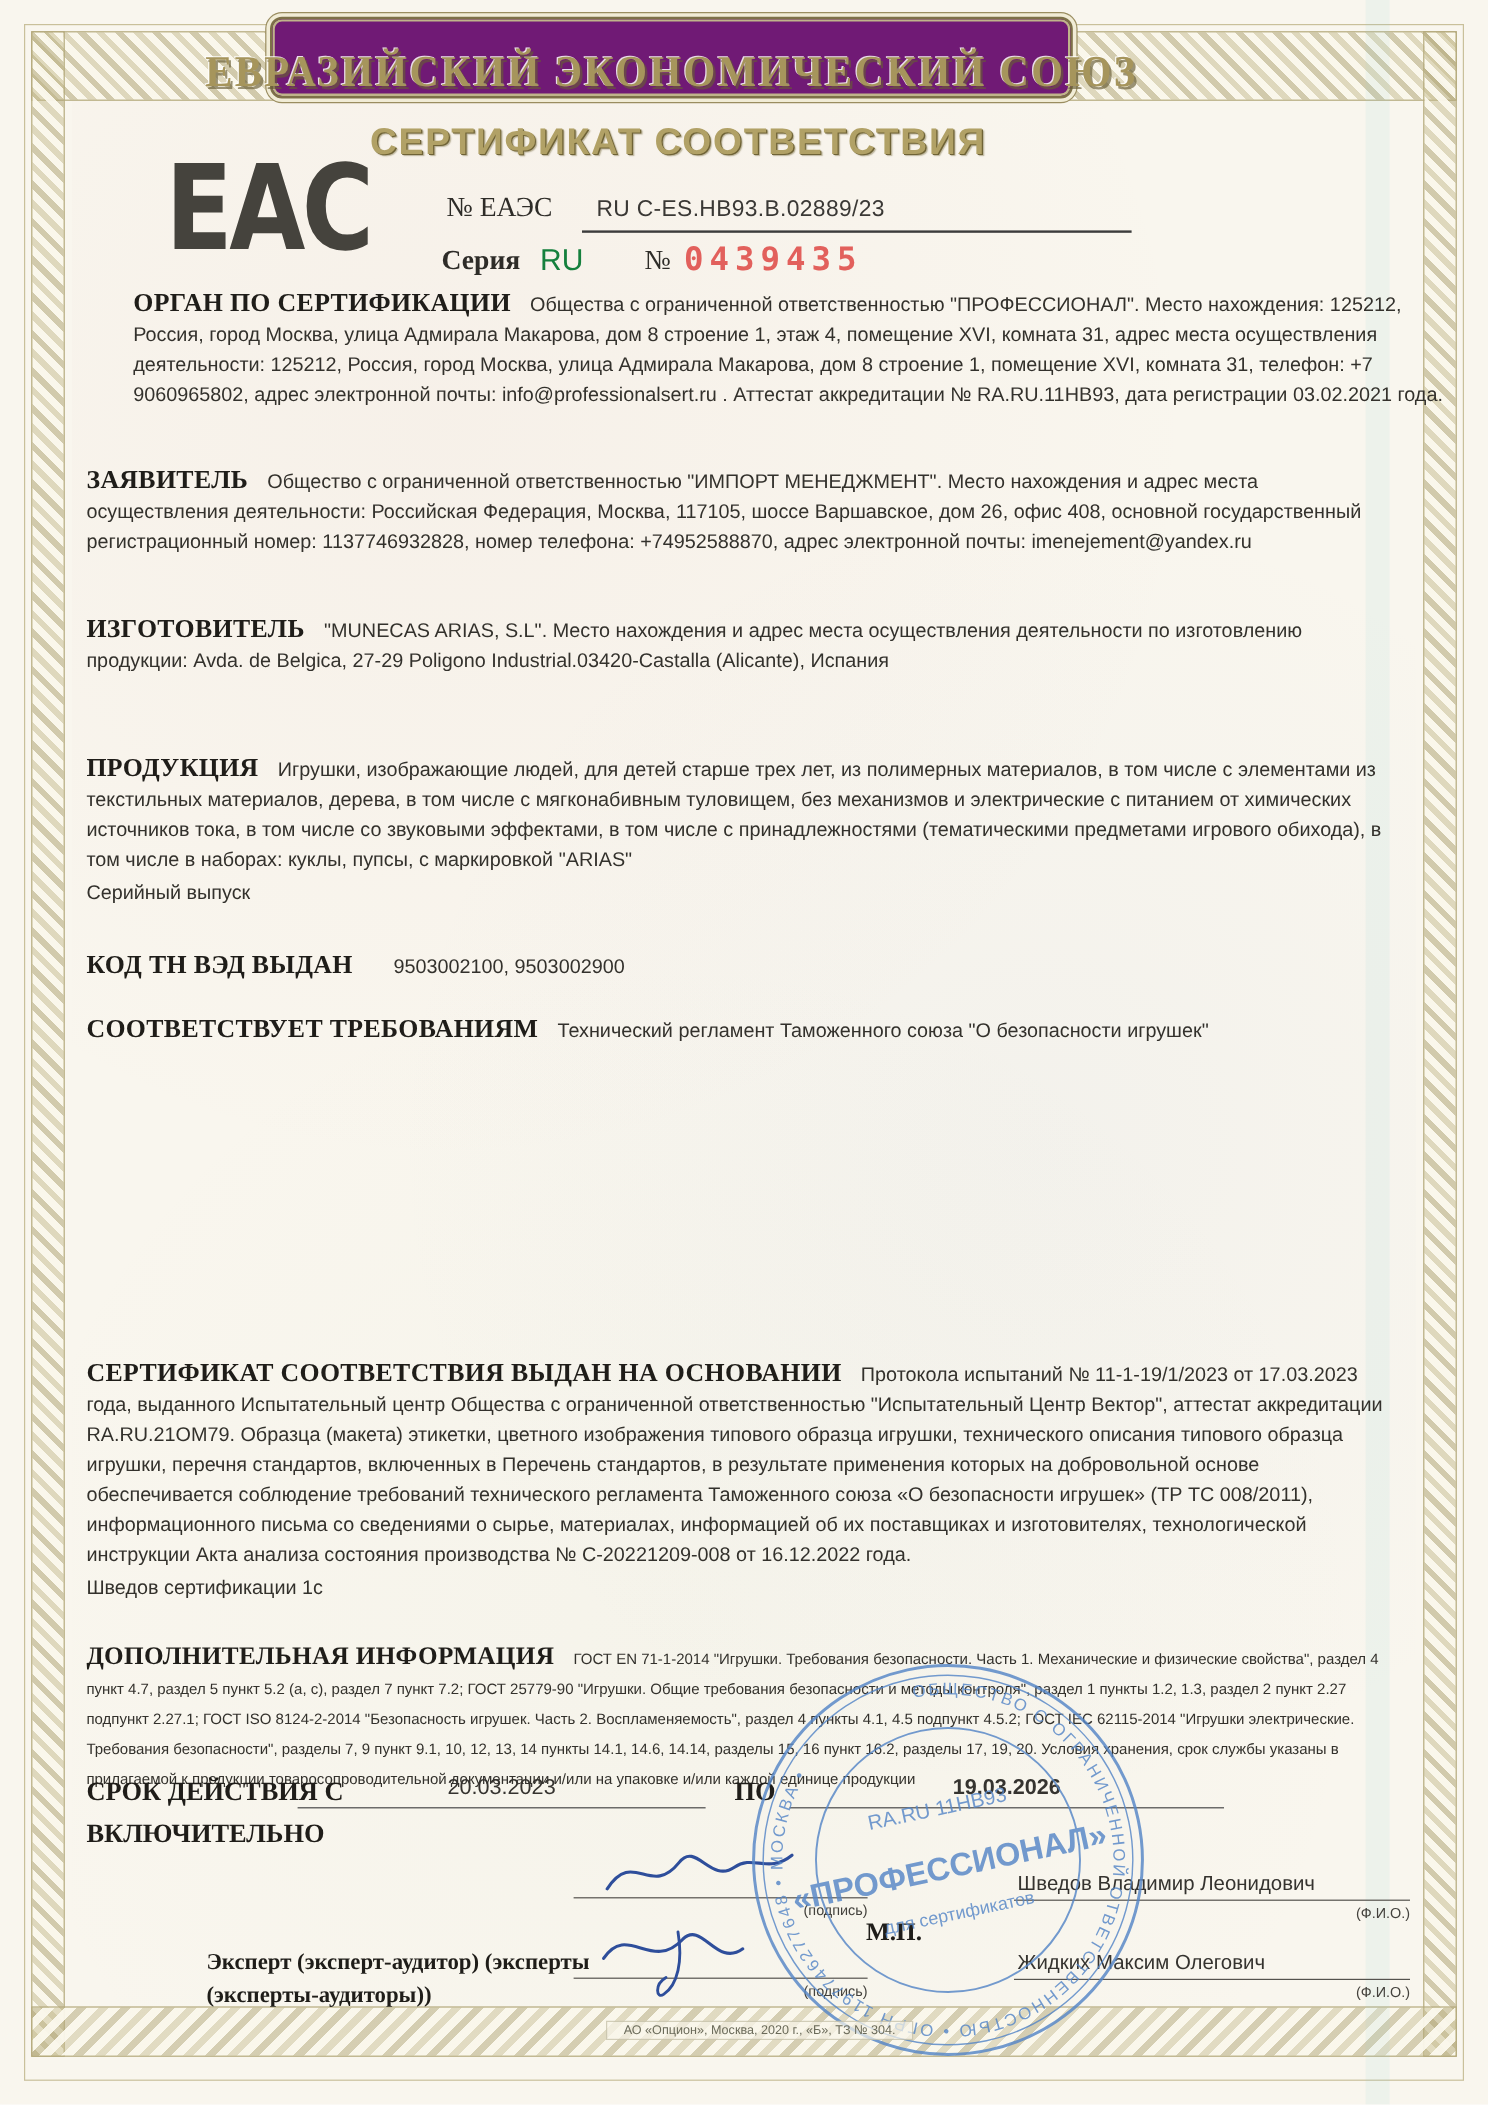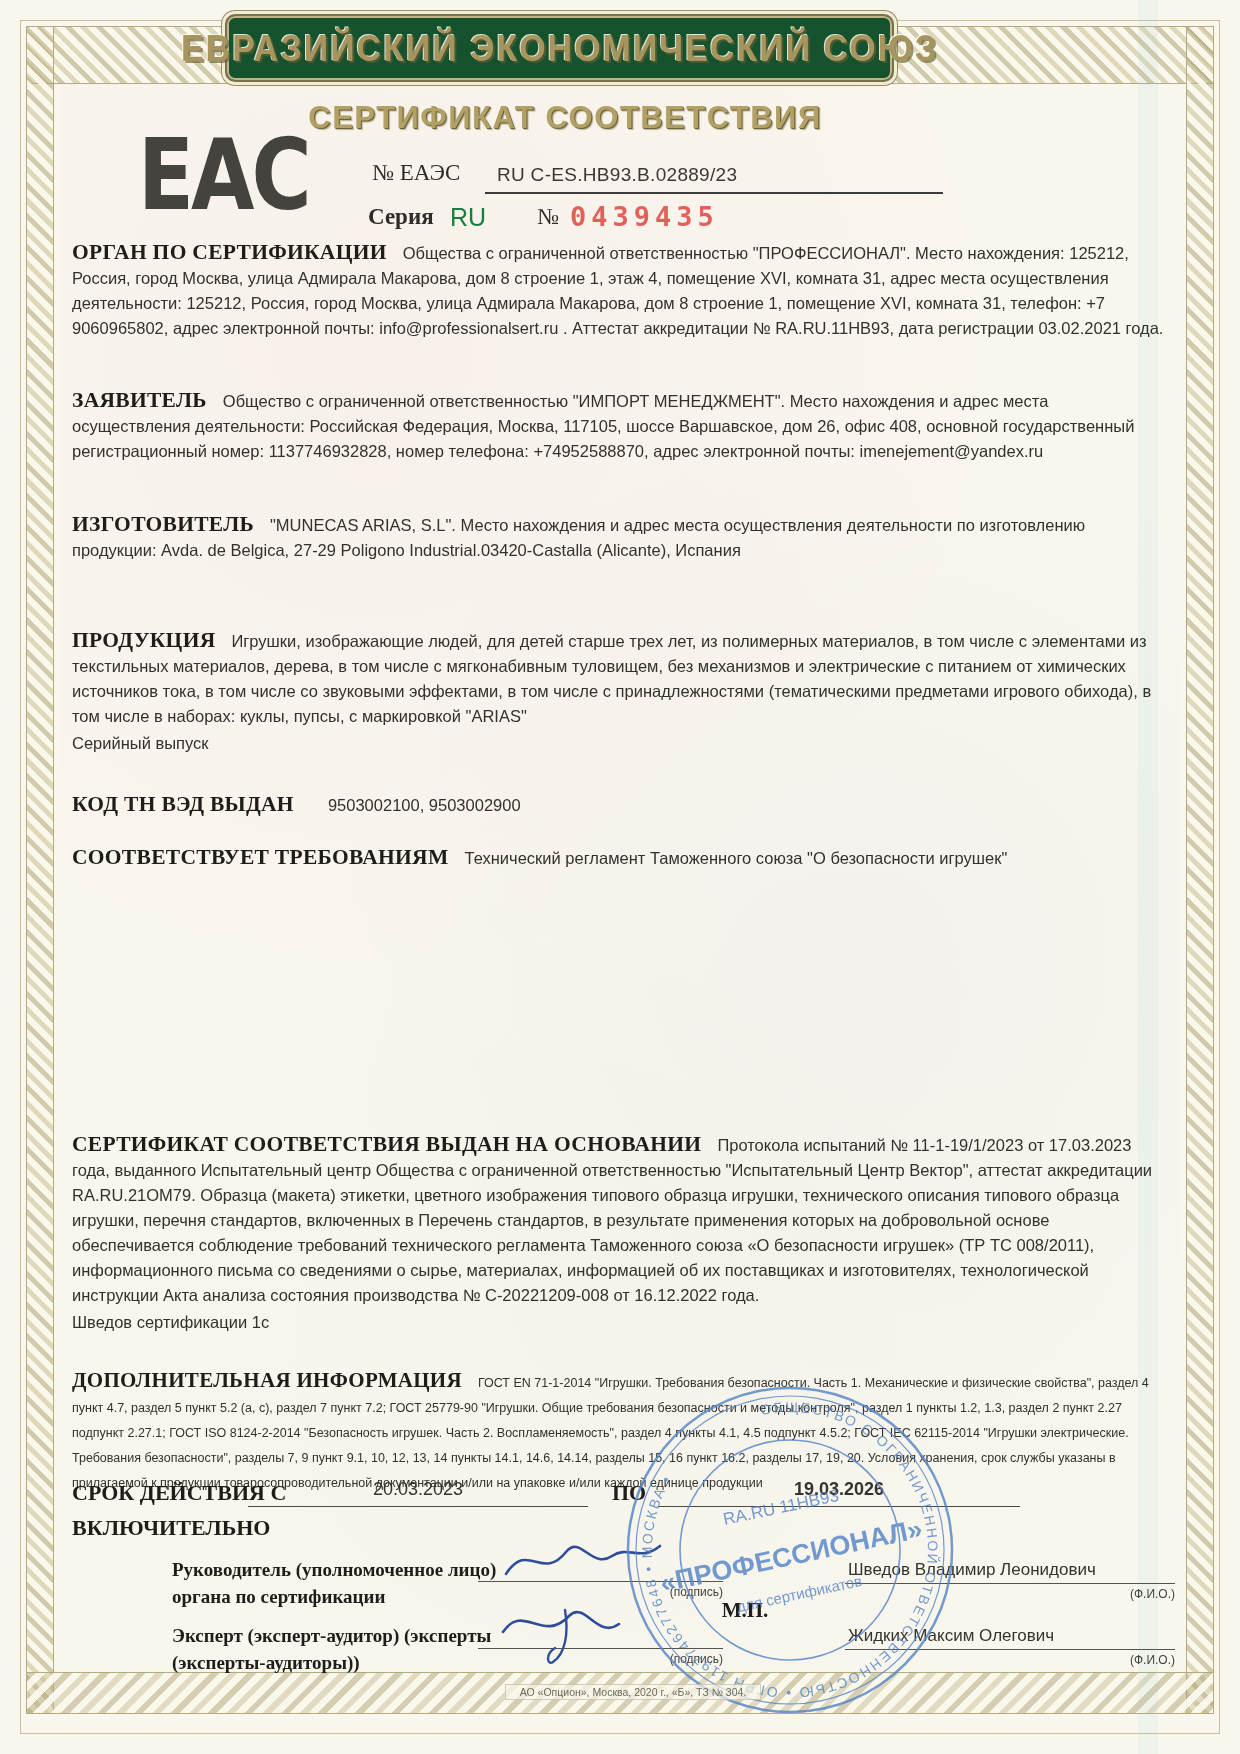--- a/index.html
+++ b/index.html
@@ -13,24 +13,24 @@
   .bstrip{position:absolute;border:1px solid #b5aa7c;background:
      repeating-linear-gradient(45deg,rgba(177,166,118,.55) 0 5px,rgba(250,247,235,.95) 5px 11px,
      rgba(196,186,140,.5) 11px 16px,rgba(250,247,235,.95) 16px 22px);}
   .bs-left{left:26px;top:26px;bottom:40px;width:26px;}
   .bs-right{right:26px;top:26px;bottom:40px;width:26px;}
   .bs-top{left:26px;right:26px;top:26px;height:56px;}
   .bs-bottom{left:26px;right:26px;bottom:40px;height:40px;background:
      repeating-linear-gradient(135deg,rgba(177,166,118,.5) 0 6px,rgba(250,247,235,.95) 6px 13px,
      rgba(196,186,140,.45) 13px 19px,rgba(250,247,235,.95) 19px 26px);}
   .streak{position:absolute;left:1138px;top:0;width:20px;height:100%;background:rgba(140,210,220,.10);}
-  .banner{position:absolute;left:225px;top:14px;width:665px;height:64px;background:#14532d;
+  .banner{position:absolute;left:225px;top:14px;width:665px;height:64px;background:#701a75;
      border:2px solid #7d7048;border-radius:10px;
      box-shadow:0 0 0 3px #f1ecd6,0 0 0 4px #9a8d60, inset 0 0 0 2px #bfb48a;
-     display:flex;align-items:center;justify-content:center;}
+     display:flex;align-items:flex-end;justify-content:center;font-family:Liberation Serif, serif;}
   .banner-text{font-weight:bold;font-size:34px;letter-spacing:2px;color:#a6955c;white-space:nowrap;
      text-shadow:2px 2px 0 rgba(103,92,52,.65),-1px -1px 0 rgba(255,255,255,.85);transform:scaleY(1.08);}
   .eac{position:absolute;left:138px;top:126px;font-family:"DejaVu Sans",sans-serif;font-weight:900;
      font-size:82px;line-height:1;color:#45433d;transform:scaleY(1.2);transform-origin:top left;letter-spacing:-3px;}
   .cert-title{position:absolute;left:240px;top:100px;width:650px;text-align:center;font-weight:bold;
      font-size:31px;letter-spacing:1.5px;color:#b1a166;white-space:nowrap;
      text-shadow:1px 1px 0 #6f6336,2px 2px 1px rgba(111,99,54,.45);}
   .neaes-label{position:absolute;left:372px;top:160px;font-family:"Liberation Serif",serif;font-size:23px;}
   .neaes-value{position:absolute;left:497px;top:164px;font-size:19px;letter-spacing:.3px;color:#3a3835;}
   .neaes-line{position:absolute;left:485px;top:192px;width:458px;border-top:2px solid #3c3c3c;}
@@ -84,21 +84,21 @@
 
   <span class="neaes-label">№ ЕАЭС</span>
   <span class="neaes-value">RU C-ES.HB93.B.02889/23</span>
   <div class="neaes-line"></div>
 
   <span class="series-label">Серия</span>
   <span class="series-value">RU</span>
   <span class="serial-label">№</span>
   <span class="serial-value">0439435</span>
 
-  <div class="sec" style="top:240px;">
+  <div class="sec" style="top:240px;margin-left:39px;">
     <span class="lbl">ОРГАН ПО СЕРТИФИКАЦИИ</span><span class="txt">Общества с ограниченной ответственностью "ПРОФЕССИОНАЛ". Место нахождения: 125212, Россия, город Москва, улица Адмирала Макарова, дом 8 строение 1, этаж 4, помещение XVI, комната 31, адрес места осуществления деятельности: 125212, Россия, город Москва, улица Адмирала Макарова, дом 8 строение 1, помещение XVI, комната 31, телефон: +7 9060965802, адрес электронной почты: info@professionalsert.ru . Аттестат аккредитации № RA.RU.11НВ93, дата регистрации 03.02.2021 года.</span>
   </div>
 
   <div class="sec" style="top:388px;">
     <span class="lbl">ЗАЯВИТЕЛЬ</span><span class="txt">Общество с ограниченной ответственностью "ИМПОРТ МЕНЕДЖМЕНТ". Место нахождения и адрес места осуществления деятельности: Российская Федерация, Москва, 117105, шоссе Варшавское, дом 26, офис 408, основной государственный регистрационный номер: 1137746932828, номер телефона: +74952588870, адрес электронной почты: imenejement@yandex.ru</span>
   </div>
 
   <div class="sec" style="top:512px;">
     <span class="lbl">ИЗГОТОВИТЕЛЬ</span><span class="txt">"MUNECAS ARIAS, S.L". Место нахождения и адрес места осуществления деятельности по изготовлению продукции: Avda. de Belgica, 27-29 Poligono Industrial.03420-Castalla (Alicante), Испания</span>
   </div>
@@ -126,21 +126,20 @@
   </div>
 
   <span class="val-label" style="left:72px;top:1480px;">СРОК ДЕЙСТВИЯ С</span>
   <span class="val-value" style="left:248px;top:1479px;width:340px;">20.03.2023</span>
   <div class="val-line" style="left:248px;top:1506px;width:340px;"></div>
   <span class="val-label" style="left:612px;top:1480px;">ПО</span>
   <span class="val-value" style="left:658px;top:1479px;width:362px;font-weight:bold;">19.03.2026</span>
   <div class="val-line" style="left:658px;top:1506px;width:362px;"></div>
   <span class="val-label" style="left:72px;top:1515px;">ВКЛЮЧИТЕЛЬНО</span>
 
-  <div class="sig-label" style="left:172px;top:1556px;width:335px;">Руководитель (уполномоченное лицо) органа по сертификации</div>
   <div class="sig-line" style="left:478px;top:1581px;width:245px;"></div>
   <div class="cap" style="left:478px;top:1585px;width:245px;">(подпись)</div>
   <div class="name" style="left:848px;top:1560px;">Шведов Владимир Леонидович</div>
   <div class="sig-line" style="left:845px;top:1583px;width:330px;"></div>
   <div class="cap" style="left:845px;top:1587px;width:330px;">(Ф.И.О.)</div>
 
   <div class="mp">М.П.</div>
 
   <div class="sig-label" style="left:172px;top:1622px;width:350px;">Эксперт (эксперт-аудитор) (эксперты (эксперты-аудиторы))</div>
   <div class="sig-line" style="left:478px;top:1648px;width:245px;"></div>

